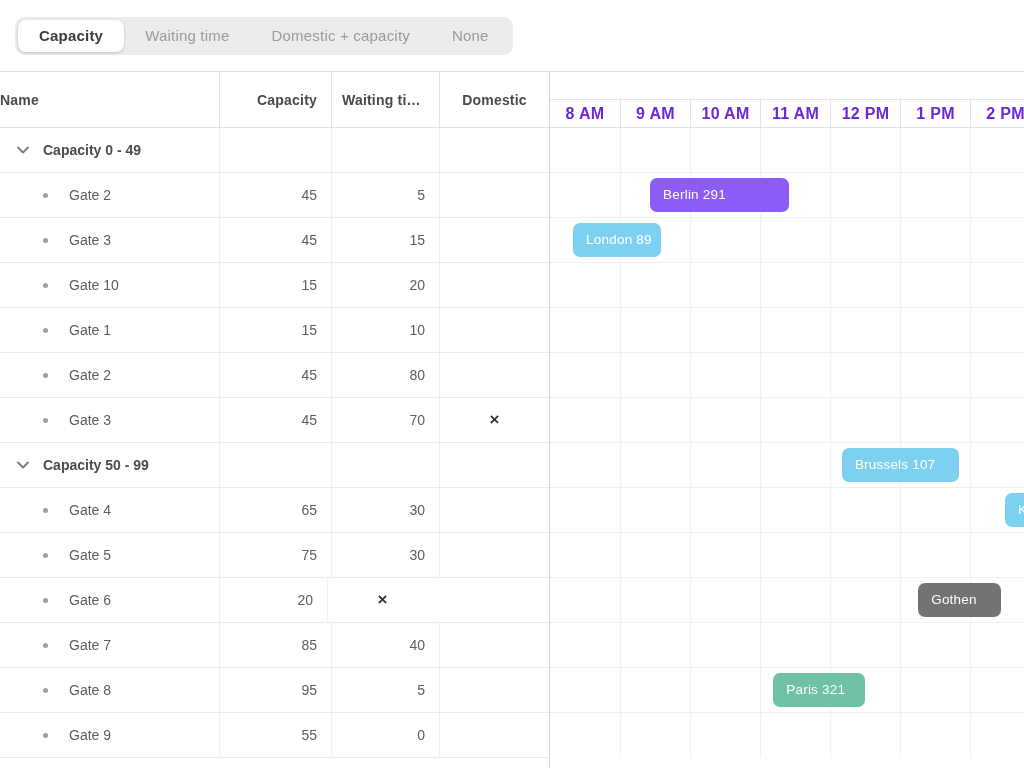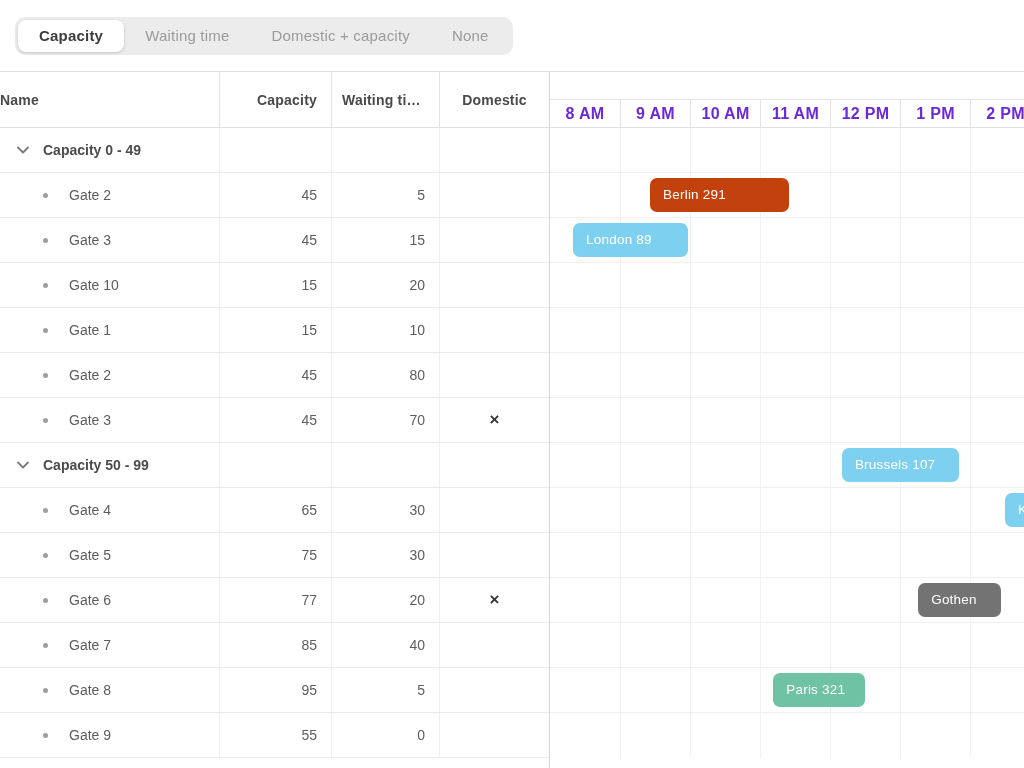--- a/index.html
+++ b/index.html
@@ -180,21 +180,20 @@
             </div>
             <div class="gcell gc-cap">75</div>
             <div class="gcell gc-wait">30</div>
             <div class="gcell gc-dom"></div>
           </div>
           <div class="grow">
             <div class="gcell gc-name">
               <div class="bullet"></div>
               <span>Gate 6</span>
             </div>
-            <div class="gcell gc-cap">77</div>
             <div class="gcell gc-wait">20</div>
             <div class="gcell gc-dom">×</div>
           </div>
           <div class="grow">
             <div class="gcell gc-name">
               <div class="bullet"></div>
               <span>Gate 7</span>
             </div>
             <div class="gcell gc-cap">85</div>
             <div class="gcell gc-wait">40</div>
@@ -236,24 +235,24 @@
       </div>
       <div class="tl-body" id="tlBody">
           <div class="tl-colline" style="left: 70px;"></div>
           <div class="tl-colline" style="left: 140px;"></div>
           <div class="tl-colline" style="left: 210px;"></div>
           <div class="tl-colline" style="left: 280px;"></div>
           <div class="tl-colline" style="left: 350px;"></div>
           <div class="tl-colline" style="left: 420px;"></div>
           <div class="lane"></div>
           <div class="lane">
-            <div class="event" style="left: 100.1px; width: 138.6px; background: #c2410c;">Berlin 291</div>
-          </div>
-          <div class="lane">
-            <div class="event" style="left: 23.1px; width: 115px; background: rgb(126, 208, 240);">London 89</div>
+            <div class="event" style="left: 100.1px; width: 138.6px; background: #8b5cf6;">Berlin 291</div>
+          </div>
+          <div class="lane">
+            <div class="event" style="left: 23.1px; width: 88px; background: rgb(126, 208, 240);">London 89</div>
           </div>
           <div class="lane"></div>
           <div class="lane"></div>
           <div class="lane"></div>
           <div class="lane"></div>
           <div class="lane">
             <div class="event" style="left: 291.9px; width: 116.9px; background: rgb(126, 208, 240);">Brussels 107</div>
           </div>
           <div class="lane">
             <div class="event" style="left: 455px; width: 70px; background: rgb(126, 208, 240);">K</div>

